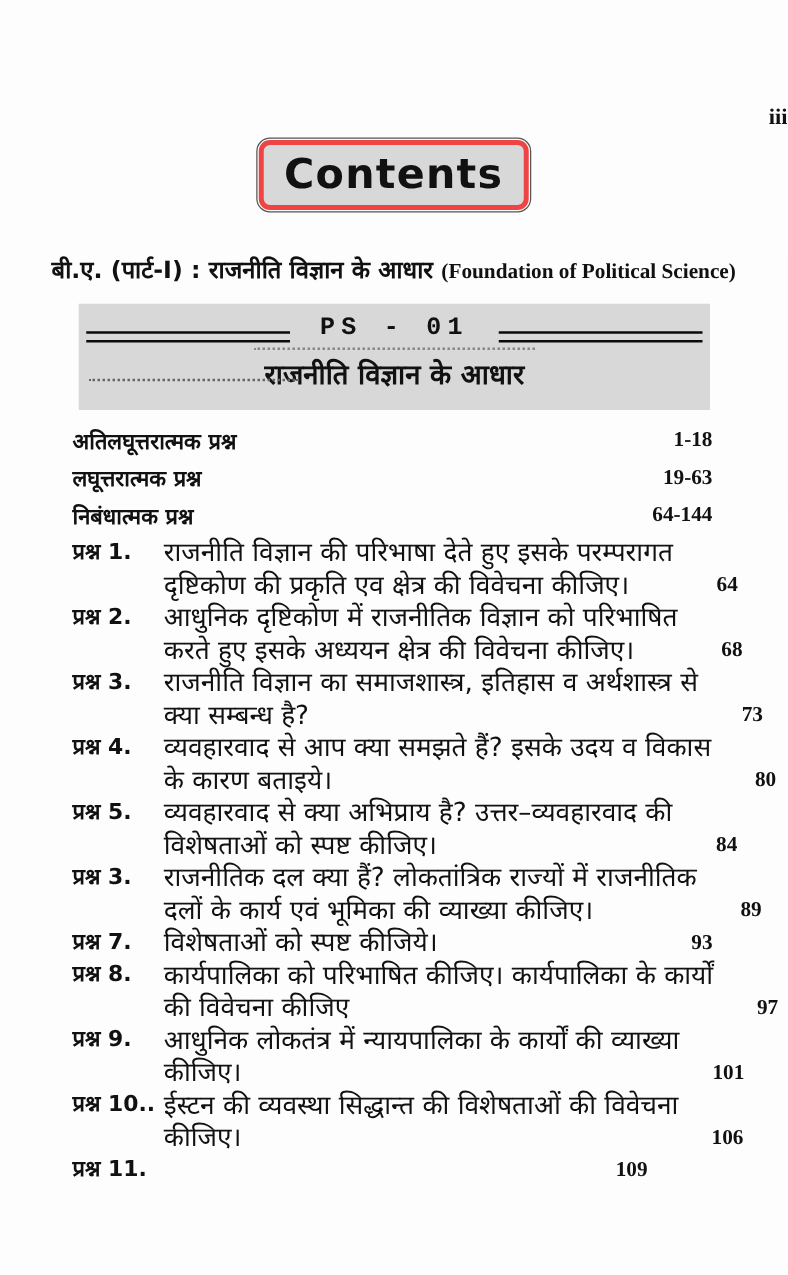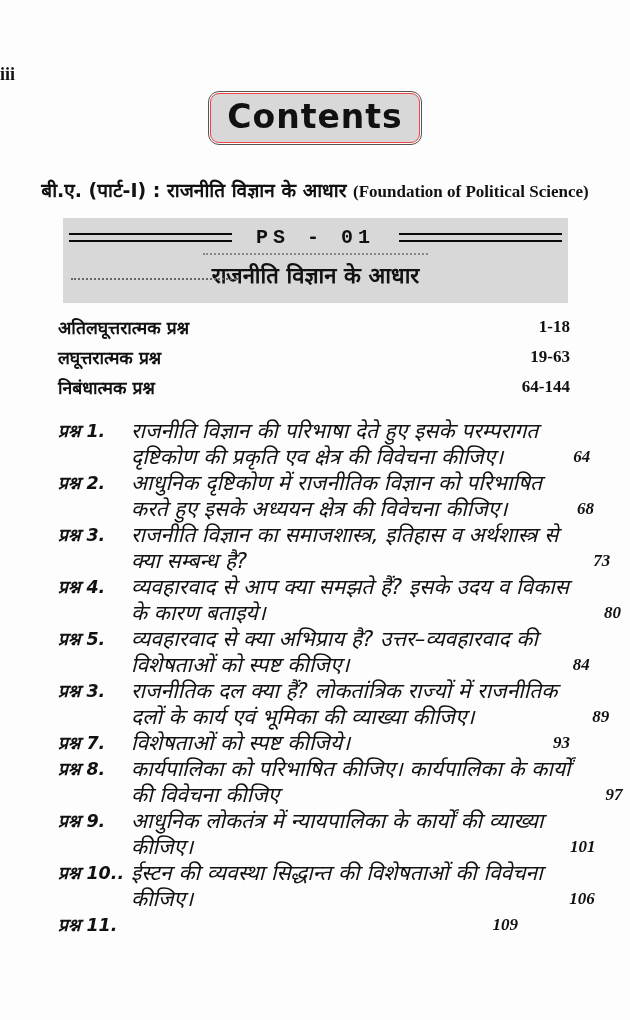--- a/index.html
+++ b/index.html
@@ -3,63 +3,63 @@
 <meta charset="utf-8">
 <style>
   html,body { margin:0; padding:0; }
   .page {
     position:relative; width:630px; height:1020px;
     background:#fdfdfd; color:#111;
     font-family:"DejaVu Sans","Liberation Sans",sans-serif;
     overflow:hidden;
   }
   .page-num {
-    text-align:left; padding-top:64px;
+    text-align:right; padding-top:83px;
     font-family:"Liberation Serif",serif; font-weight:bold; font-size:18px;
   }
   .contents-box {
     margin:8px auto 0; width:max-content;
     padding:3px 16px 6px;
-    border:1px solid #ef4444; border-radius:9px;
+    border:4px solid #ef4444; border-radius:9px;
     outline:1px solid #555; outline-offset:1px;
     background:#d8d8d8;
     font-weight:bold; font-size:33px; letter-spacing:1px;
   }
   .course-line {
     text-align:center; margin-top:34px;
     font-size:19px; font-weight:bold; white-space:nowrap;
   }
   .course-en {
     font-family:"Liberation Serif",serif; font-size:17px; font-weight:bold;
   }
   .panel {
     margin:15px 62px 0 63px;
     background:#d8d8d8;
     padding:8px 6px 12px;
   }
-  .code-row { display:flex; align-items:center; gap:24px; }
+  .code-row { display:flex; align-items:flex-end; gap:24px; }
   .rule { flex:1; height:5px; border-top:2px solid #0a0a0a; border-bottom:2px solid #0a0a0a; }
   .paper-code {
     font-family:"Liberation Mono",monospace; font-weight:bold;
     font-size:20px; letter-spacing:5px; white-space:nowrap;
   }
   .code-dots { width:225px; margin:3px auto 0; border-bottom:2px dotted #888; height:1px; }
   .title-row { position:relative; margin-top:6px; text-align:center; height:30px; }
   .leader {
     position:absolute; left:2px; top:17px; width:168px;
     border-bottom:2px dotted #666;
   }
   .paper-title { font-size:22px; font-weight:bold; line-height:30px; }
   .toc { margin:9px 60px 0 58px; }
   .sec-row {
     display:flex; justify-content:space-between; align-items:center;
     height:30px; font-weight:bold; font-size:17.5px;
   }
   .sec-pages { font-family:Liberation Serif, serif; font-size:17px; }
-  .questions { margin-top:16px;font-style:italic; }
+  .questions { margin-top:2px; }
   .q-row { display:grid; grid-template-columns:73px 1fr 52px; }
   .q-label { font-weight:bold; font-size:17.5px; line-height:26px; white-space:nowrap; }
   .q-line { font-size:21px; line-height:26px; white-space:nowrap; }
   .q-page {
     font-family:"Liberation Serif",serif; font-weight:bold; font-size:17px;
     text-align:right; align-self:end; line-height:26px;
   }
 </style>
 </head>
 <body>

